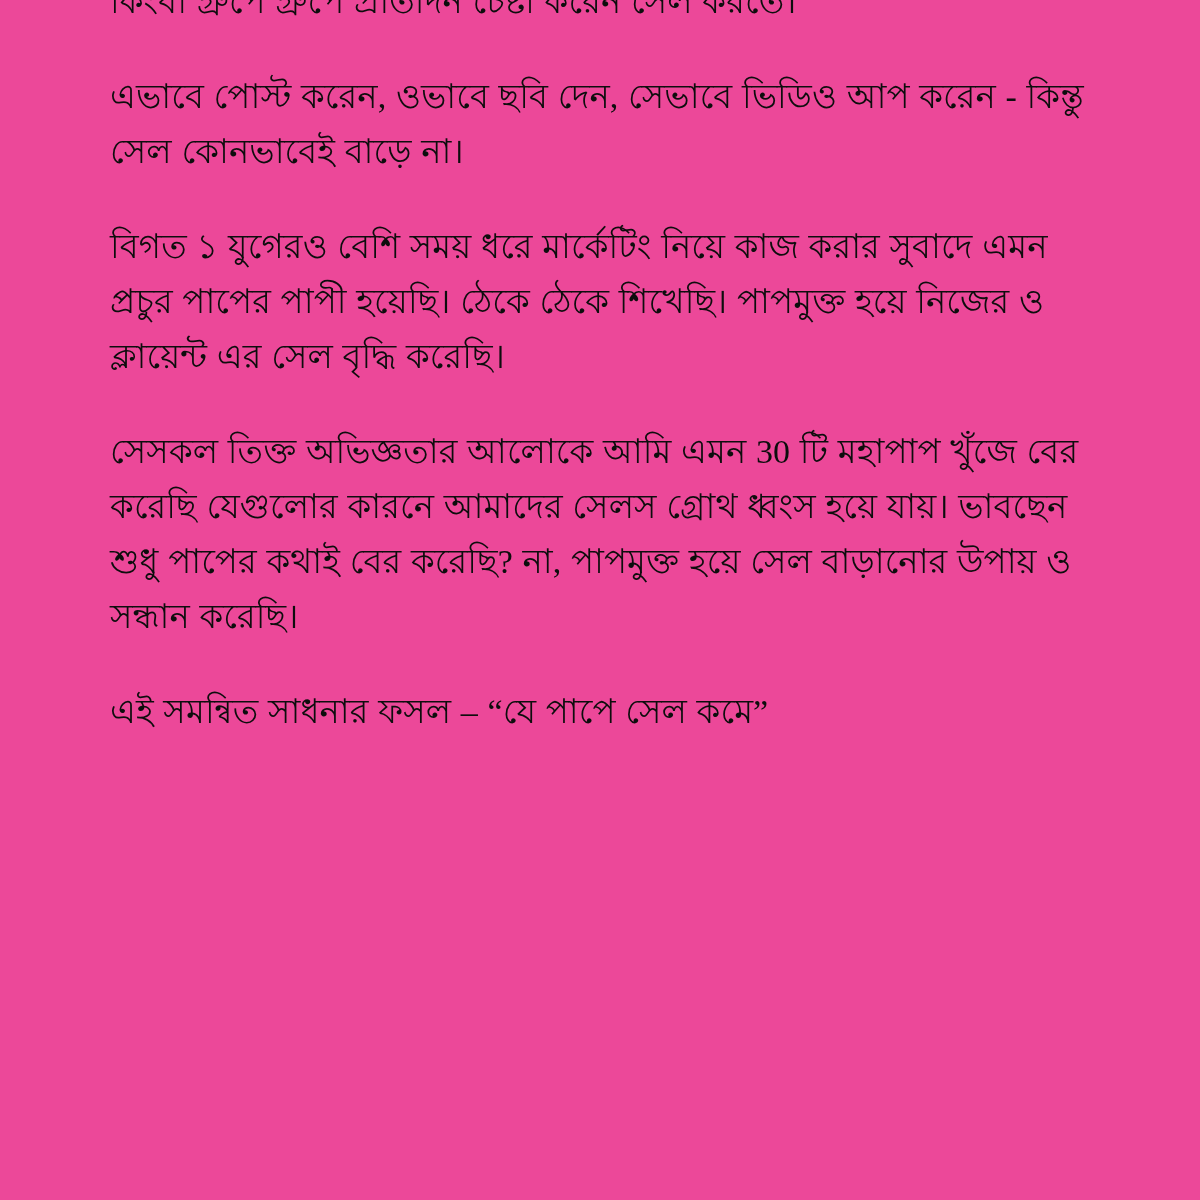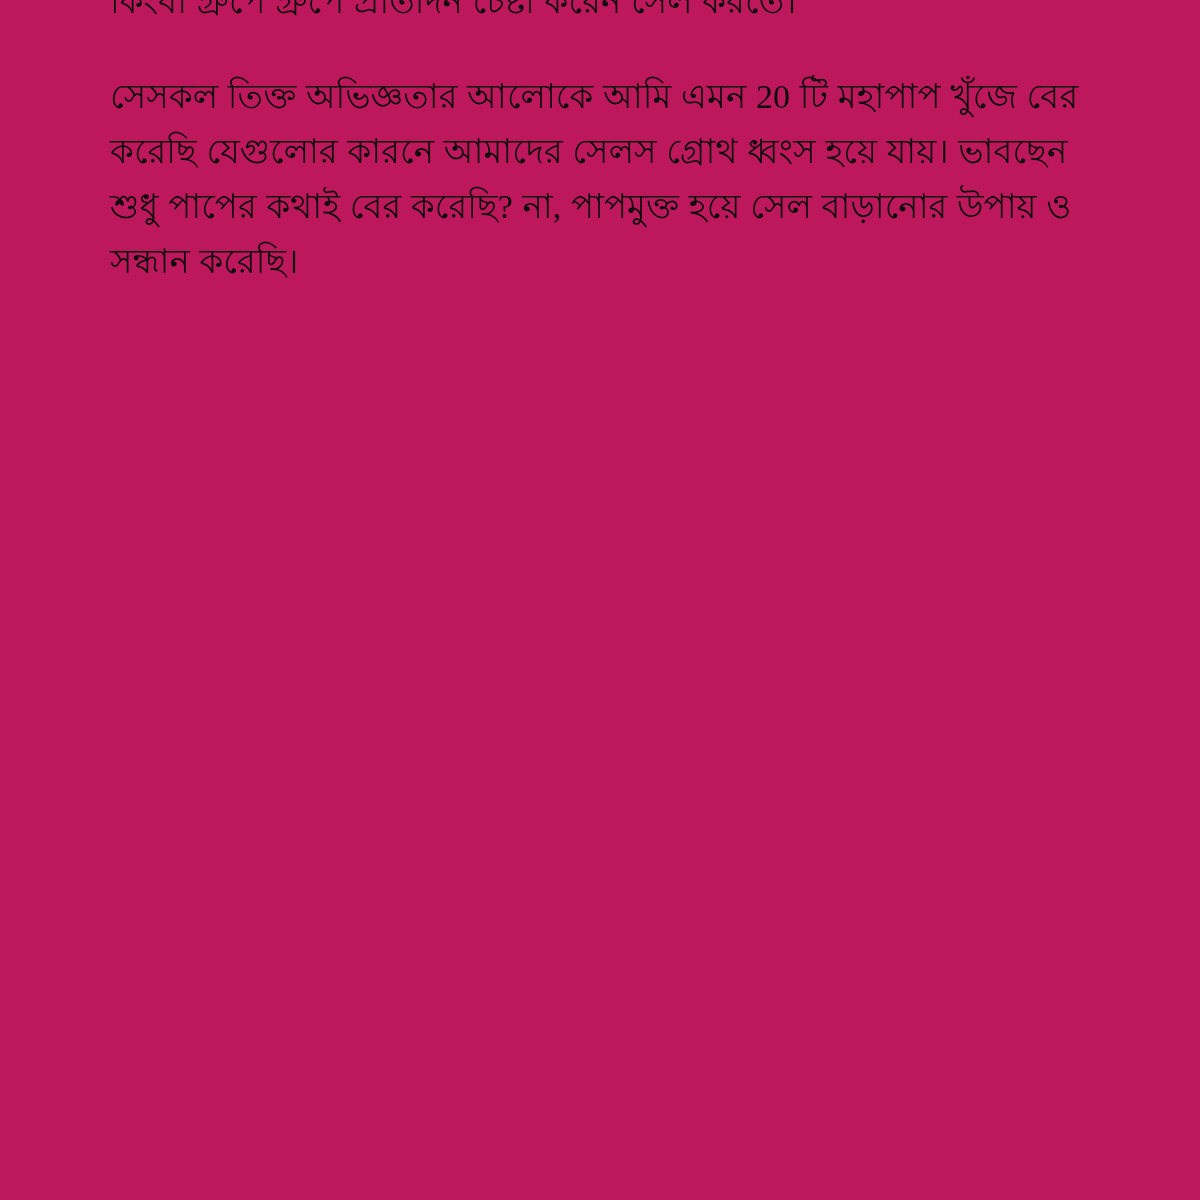--- a/index.html
+++ b/index.html
@@ -13,21 +13,21 @@
     width: 1200px;
     height: 1200px;
     overflow: hidden;
     font-family: "Liberation Serif", "DejaVu Serif", serif;
   }
 
   .page {
     position: relative;
     width: 1200px;
     height: 1200px;
-    background: #be185d;
+    background: #ec4899;
     box-sizing: border-box;
   }
 
   
   .text-column {
     position: absolute;
     left: 110px;
     top: -26px;
     width: 990px;
   }
@@ -54,21 +54,24 @@
   }
 </style>
 </head>
 <body>
 
 <div class="page">
   <div class="text-column">
 
     <p class="para para-clipped">কিংবা গ্রুপে গ্রুপে প্রতিদিন চেষ্টা করেন সেল করতে।</p>
 
+    <p class="para">এভাবে পোস্ট করেন, ওভাবে ছবি দেন, সেভাবে ভিডিও আপ করেন - কিন্তু সেল কোনভাবেই বাড়ে না।</p>
 
 
 
+    <p class="para">বিগত ১ যুগেরও বেশি সময় ধরে মার্কেটিং নিয়ে কাজ করার সুবাদে এমন প্রচুর পাপের পাপী হয়েছি। ঠেকে ঠেকে শিখেছি। পাপমুক্ত হয়ে নিজের ও ক্লায়েন্ট এর সেল বৃদ্ধি করেছি।</p>
 
-    <p class="para">সেসকল তিক্ত অভিজ্ঞতার আলোকে আমি এমন 20 টি মহাপাপ খুঁজে বের করেছি যেগুলোর কারনে আমাদের সেলস গ্রোথ ধ্বংস হয়ে যায়। ভাবছেন শুধু পাপের কথাই বের করেছি? না, পাপমুক্ত হয়ে সেল বাড়ানোর উপায় ও সন্ধান করেছি।</p>
+    <p class="para">সেসকল তিক্ত অভিজ্ঞতার আলোকে আমি এমন 30 টি মহাপাপ খুঁজে বের করেছি যেগুলোর কারনে আমাদের সেলস গ্রোথ ধ্বংস হয়ে যায়। ভাবছেন শুধু পাপের কথাই বের করেছি? না, পাপমুক্ত হয়ে সেল বাড়ানোর উপায় ও সন্ধান করেছি।</p>
 
+    <p class="para">এই সমন্বিত সাধনার ফসল – “যে পাপে সেল কমে”</p>
 
   </div>
 </div>
 
 </body></html>

